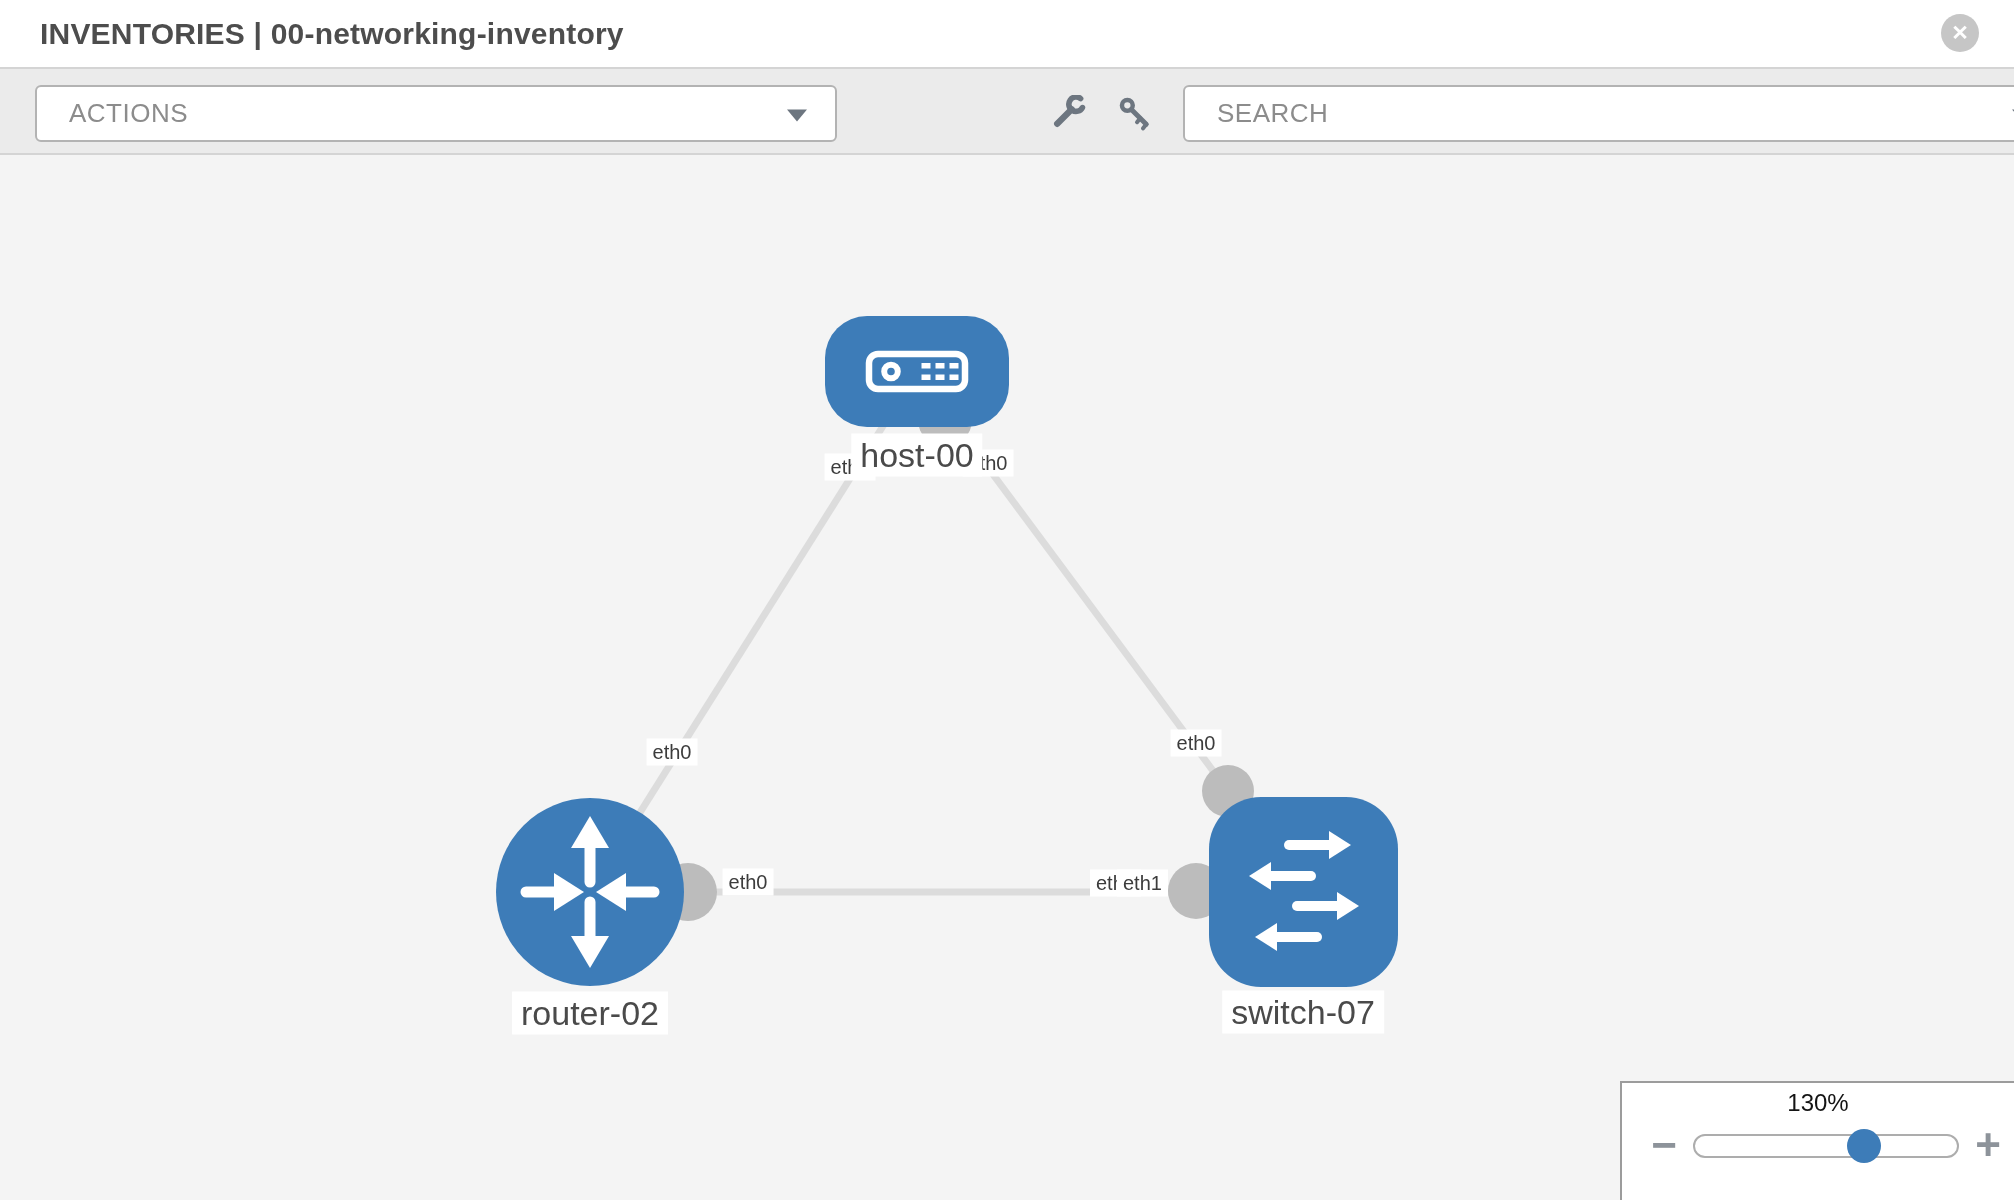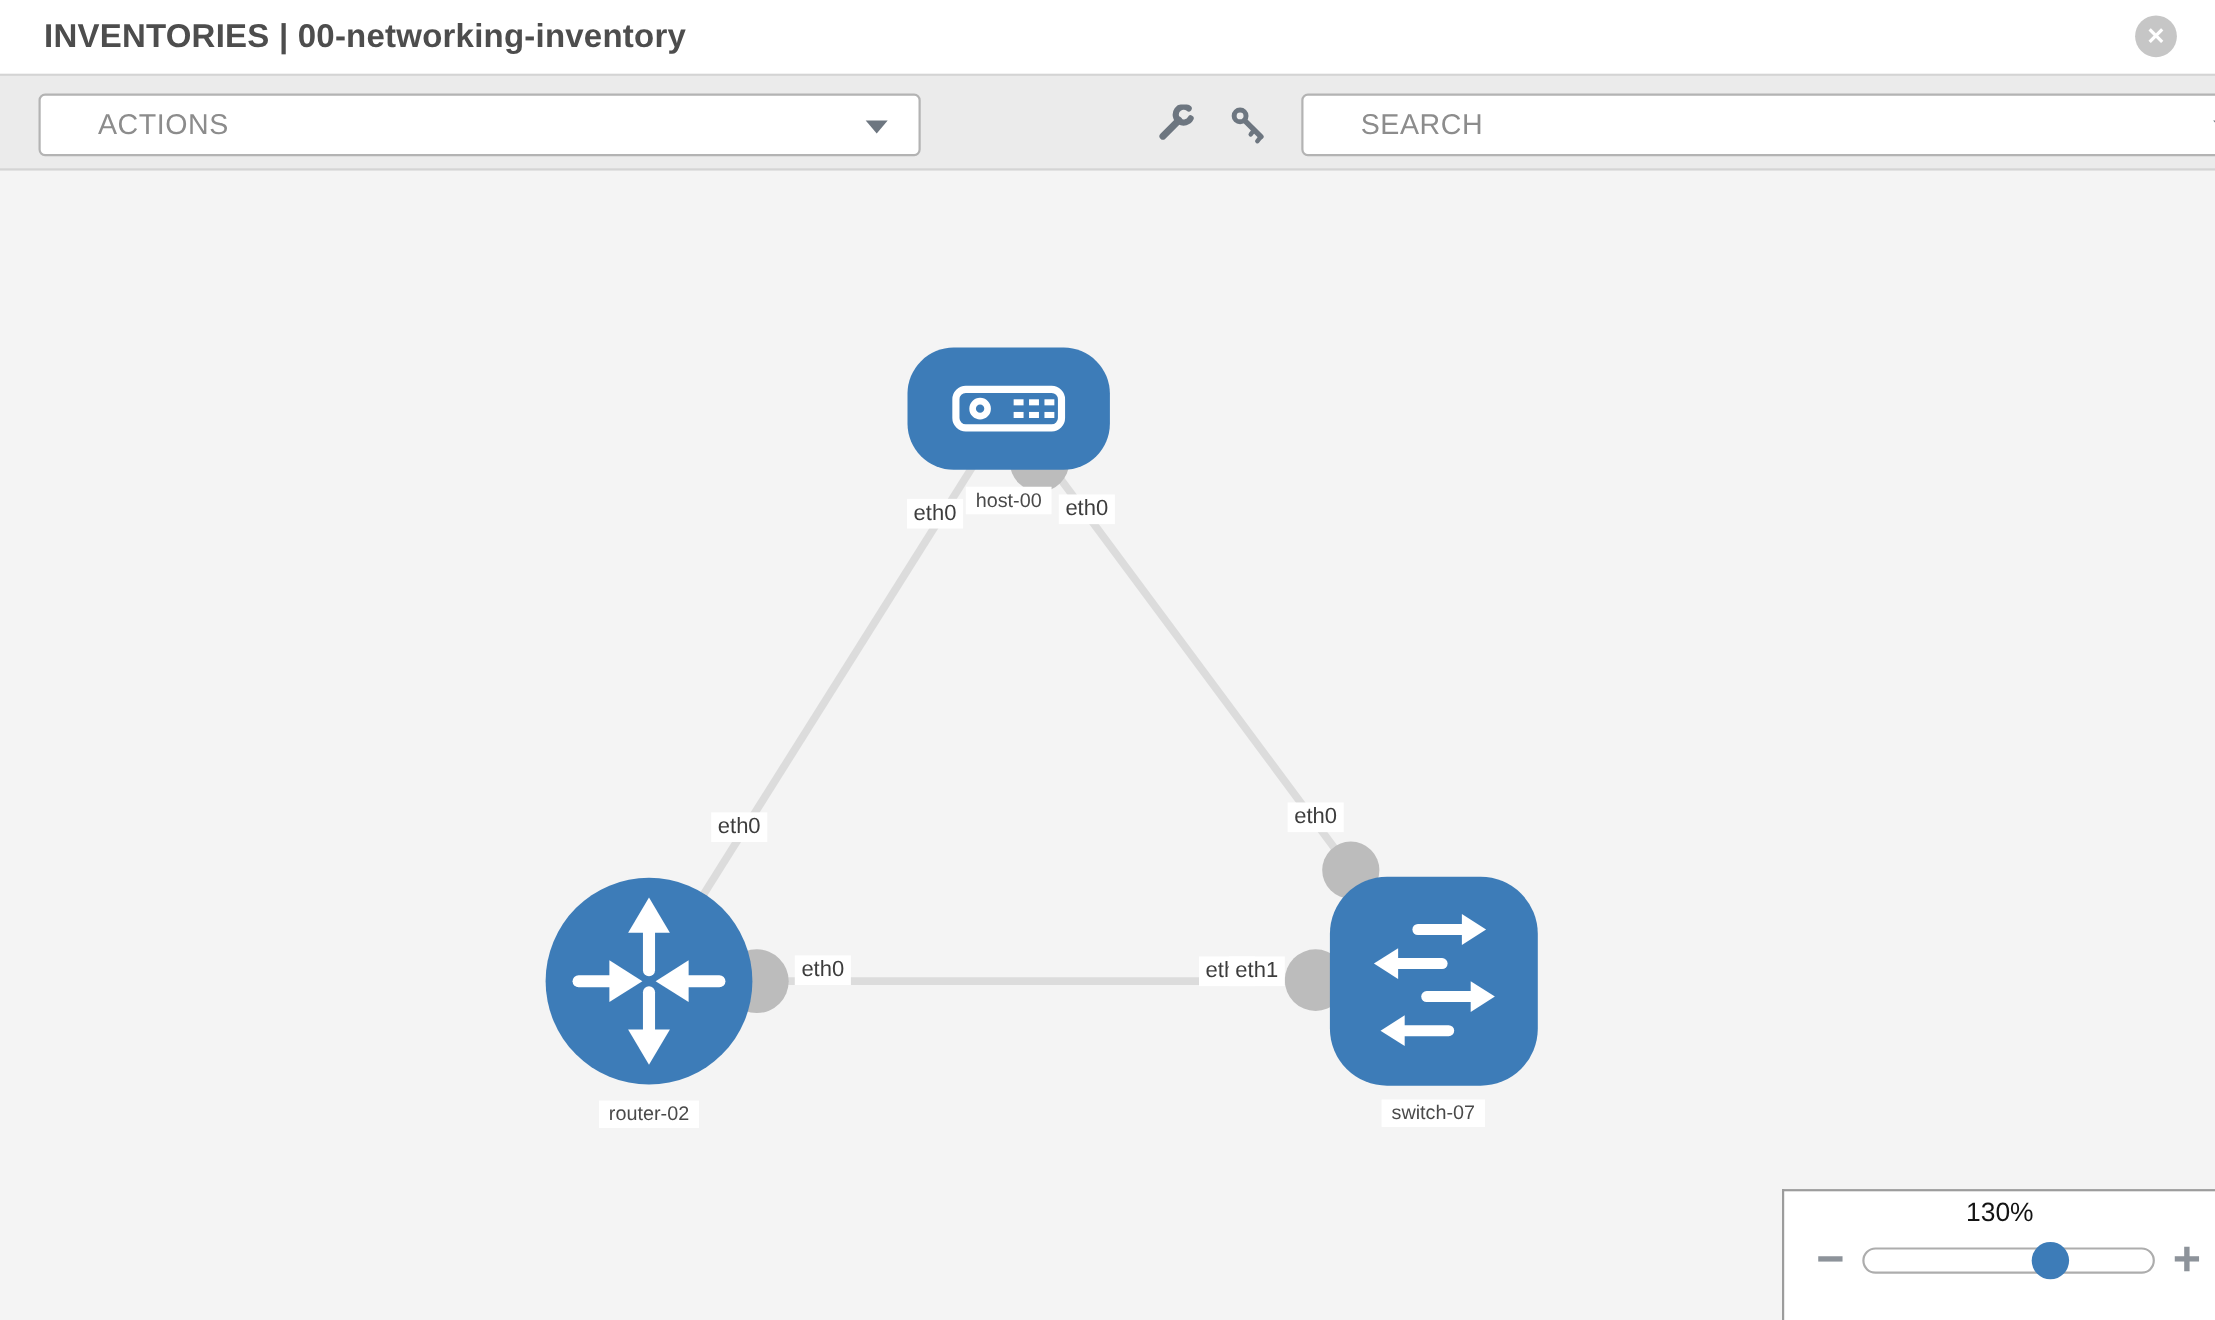--- a/index.html
+++ b/index.html
@@ -29,21 +29,21 @@
   }
 
   
   .toolbar {
     position: absolute; top: 69px; left: 0; width: 2014px; height: 86px;
     background: #ebebeb; border-bottom: 2px solid #d4d4d4; z-index: 20;
   }
   .select-box {
     position: absolute; top: 16px; height: 57px;
     background: #ffffff; border: 2px solid #b3b3b3; border-radius: 6px;
-    display: flex; align-items: center; cursor: pointer; padding-left: 20px;
+    display: flex; align-items: center; cursor: pointer;
   }
   .select-box .select-text {
     margin-left: 32px; font-size: 26px; color: #8c8c8c; letter-spacing: 0.5px;
   }
   .chevron-down {
     position: absolute; right: 28px; top: 50%; transform: translateY(-38%);
     width: 0; height: 0;
     border-left: 10px solid transparent; border-right: 10px solid transparent;
     border-top: 12px solid #6d7680;
   }
@@ -59,21 +59,21 @@
   
   .graph-svg { position: absolute; top: 0; left: 0; z-index: 1; }
 
   .iface-label {
     position: absolute; transform: translate(-50%, -50%);
     background: #ffffff; color: #3c3c3c; font-size: 20px;
     padding: 2px 6px; white-space: nowrap; z-index: 6;
   }
   .node-label {
     position: absolute; transform: translate(-50%, -50%);
-    background: #ffffff; color: #4a4a4a; font-size: 18px;
+    background: #ffffff; color: #4a4a4a; font-size: 34px;
     padding: 2px 9px; white-space: nowrap; z-index: 6;
   }
   .overlap-group { position: absolute; left: 1090px; top: 883px; z-index: 6; }
   .overlap-group .iface-stack {
     position: absolute; top: 0; transform: translateY(-50%);
     background: #ffffff; color: #3c3c3c; font-size: 20px;
     padding: 2px 6px; white-space: nowrap;
   }
   .iface-under { left: 0; z-index: 1; }
   .iface-over  { left: 27px; z-index: 2; }

